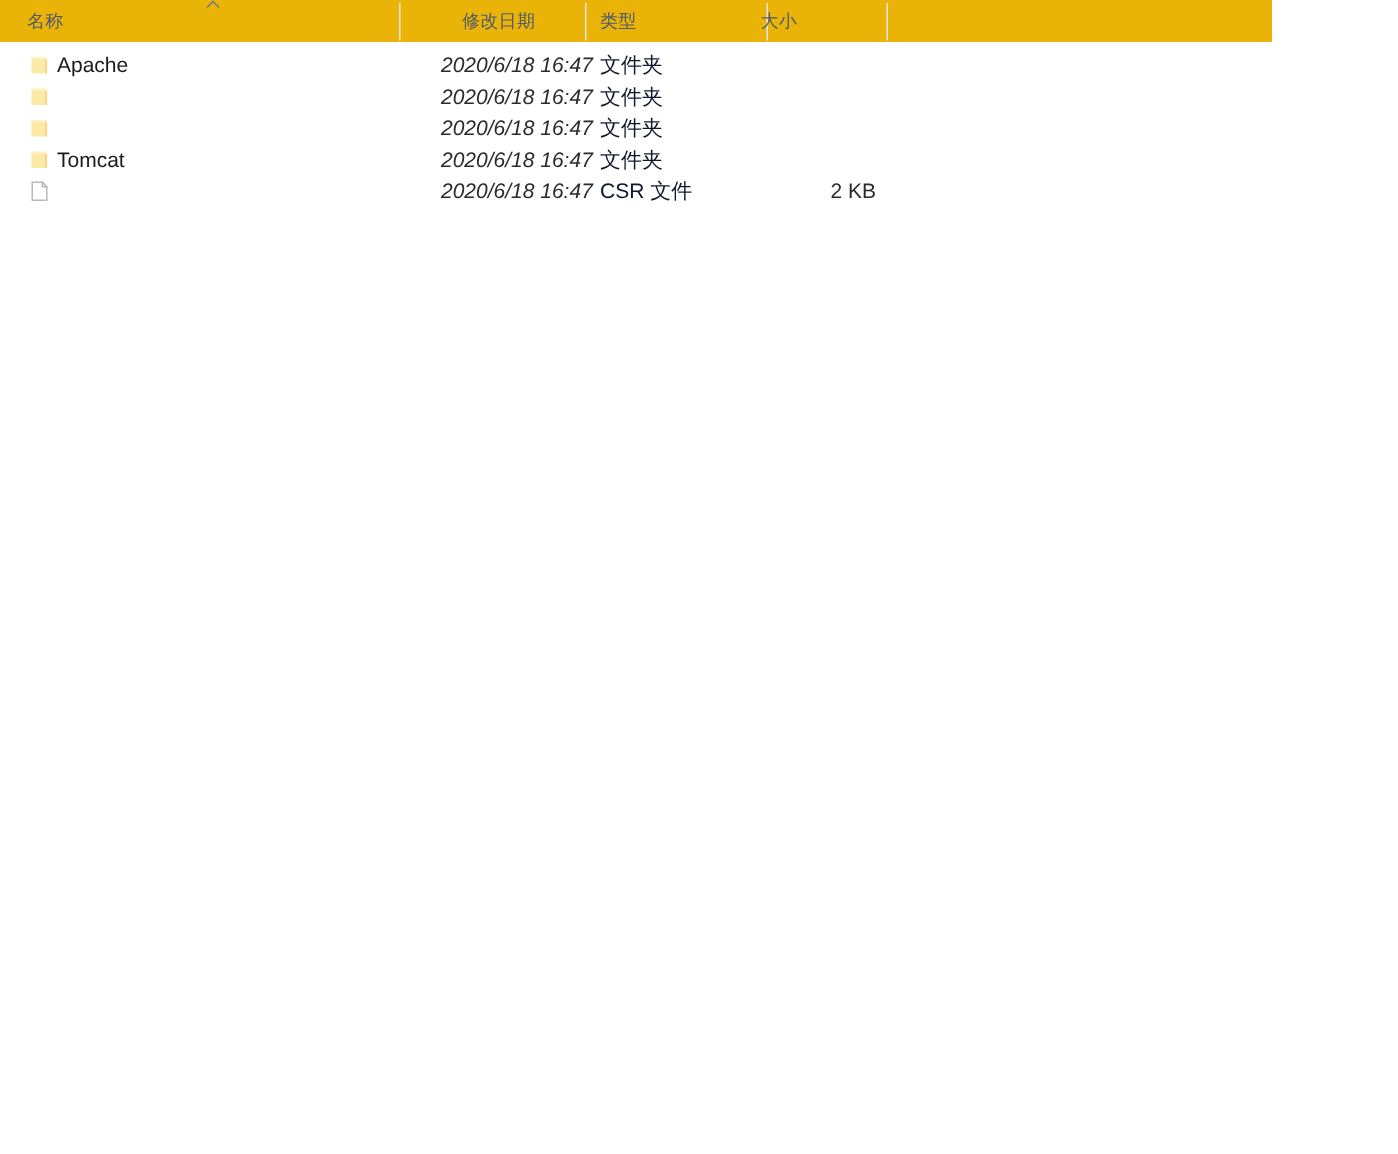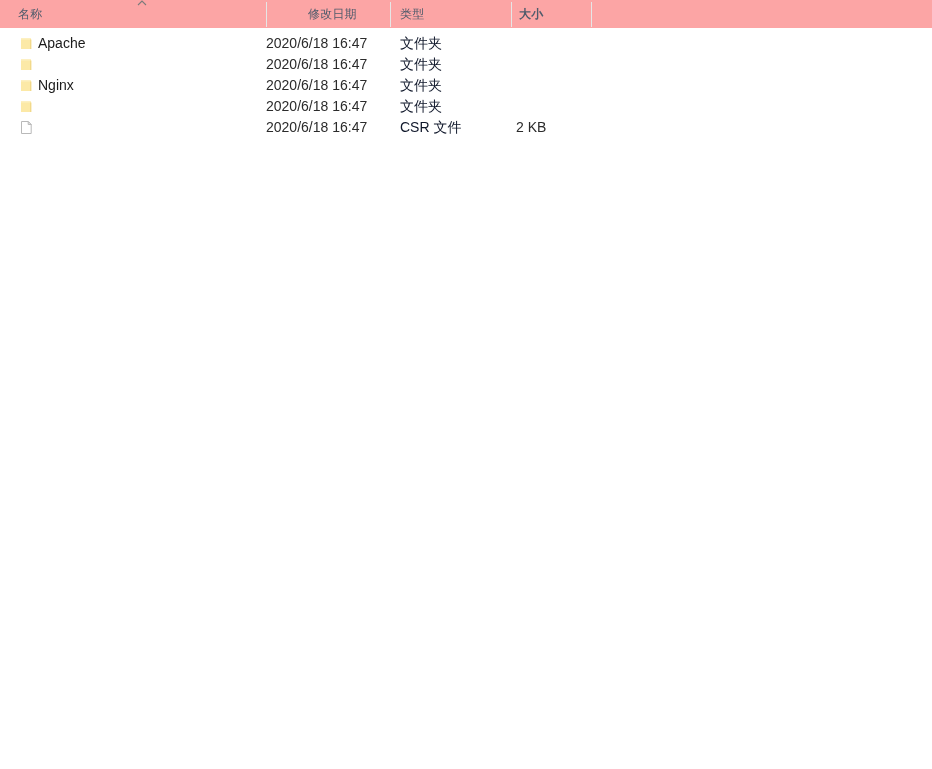--- a/index.html
+++ b/index.html
@@ -21,23 +21,23 @@
     width: 932px;
     height: 769px;
     background: #ffffff;
   }
 
   
   .col-header {
     position: absolute;
     left: 0;
     top: 0;
-    width: 932px;
+    width: 848px;
     height: 28px;
-    background: #fca5a5;
+    background: #eab308;
   }
   .col-head {
     position: absolute;
     top: 0;
     height: 28px;
     color: #4f5b6b;
     font-size: 12px;
     line-height: 28px;
     white-space: nowrap;
     cursor: default;
@@ -62,21 +62,21 @@
     width: 10px;
     height: 6px;
     overflow: hidden;
   }
   .sort-caret svg { display: block; }
 
   
   .hd-name  { left: 18px;  width: 240px; }
   .hd-date  { left: 277px; width: 105px; margin-left: 31px; }
   .hd-type  { left: 400px; width: 100px; }
-  .hd-size  { left: 519px; width: 60px; font-weight: bold;  }
+  .hd-size  { left: 507px; width: 60px;  }
 
   .div-1 { left: 266px; }
   .div-2 { left: 390px; }
   .div-3 { left: 511px; }
   .div-4 { left: 591px; }
 
   
   .rows {
     position: absolute;
     left: 0;
@@ -94,25 +94,26 @@
     position: absolute;
     top: 0;
     height: 21px;
     line-height: 21px;
     font-size: 14px;
     color: #1b1b1b;
     white-space: nowrap;
     overflow: hidden;
   }
   .c-name { left: 38px; width: 220px; }
-  .c-date { left: 266px; width: 108px; color: #2b2b2b; }
+  .c-date { left: 294px; width: 108px; color: #2b2b2b; font-style: italic; }
   .c-type { left: 400px; width: 105px; color: #0f172a; }
   .c-size {
-    left: 516px;
+    left: 504px;
     width: 80px;
+    text-align: right;
     color: #2b2b2b;
   }
 
   
   .icon {
     position: absolute;
     left: 20px;
     top: 3px;
     width: 14px;
     height: 15px;
@@ -196,34 +197,34 @@
     </div>
 
     <div class="row">
       <span class="icon">
         <svg width="14" height="15" viewBox="0 0 14 15">
           <rect class="folder-tab" x="1" y="2" width="10" height="2.5"></rect>
           <rect class="folder-body" x="1" y="3.5" width="10" height="9.5"></rect>
           <rect class="folder-edge" x="10" y="3.5" width="1.4" height="9.5"></rect>
         </svg>
       </span>
-      <span class="cell c-name">Nginx</span>
-      <span class="cell c-date">2020/6/18 16:47</span>
-      <span class="cell c-type">文件夹</span>
-      <span class="cell c-size"></span>
-    </div>
-
-    <div class="row">
-      <span class="icon">
-        <svg width="14" height="15" viewBox="0 0 14 15">
-          <rect class="folder-tab" x="1" y="2" width="10" height="2.5"></rect>
-          <rect class="folder-body" x="1" y="3.5" width="10" height="9.5"></rect>
-          <rect class="folder-edge" x="10" y="3.5" width="1.4" height="9.5"></rect>
-        </svg>
-      </span>
+      <span class="cell c-date">2020/6/18 16:47</span>
+      <span class="cell c-type">文件夹</span>
+      <span class="cell c-size"></span>
+    </div>
+
+    <div class="row">
+      <span class="icon">
+        <svg width="14" height="15" viewBox="0 0 14 15">
+          <rect class="folder-tab" x="1" y="2" width="10" height="2.5"></rect>
+          <rect class="folder-body" x="1" y="3.5" width="10" height="9.5"></rect>
+          <rect class="folder-edge" x="10" y="3.5" width="1.4" height="9.5"></rect>
+        </svg>
+      </span>
+      <span class="cell c-name">Tomcat</span>
       <span class="cell c-date">2020/6/18 16:47</span>
       <span class="cell c-type">文件夹</span>
       <span class="cell c-size"></span>
     </div>
 
     <div class="row">
       <span class="icon">
         <svg width="14" height="15" viewBox="0 0 14 15">
           <path class="doc-body" d="M1.5 1.5 H8.2 L11.2 4.5 V13.5 H1.5 Z"></path>
           <path class="doc-fold" d="M8.2 1.5 L11.2 4.5 H8.2 Z"></path>

